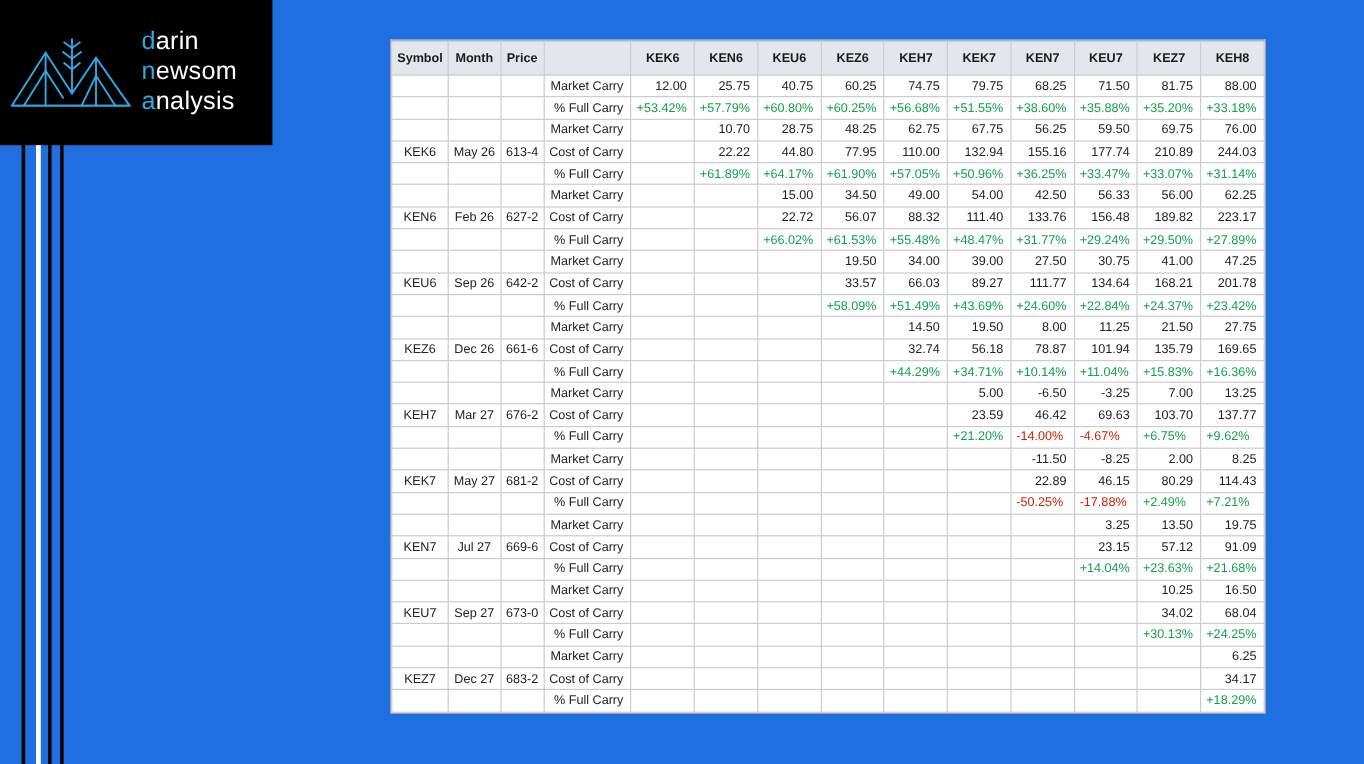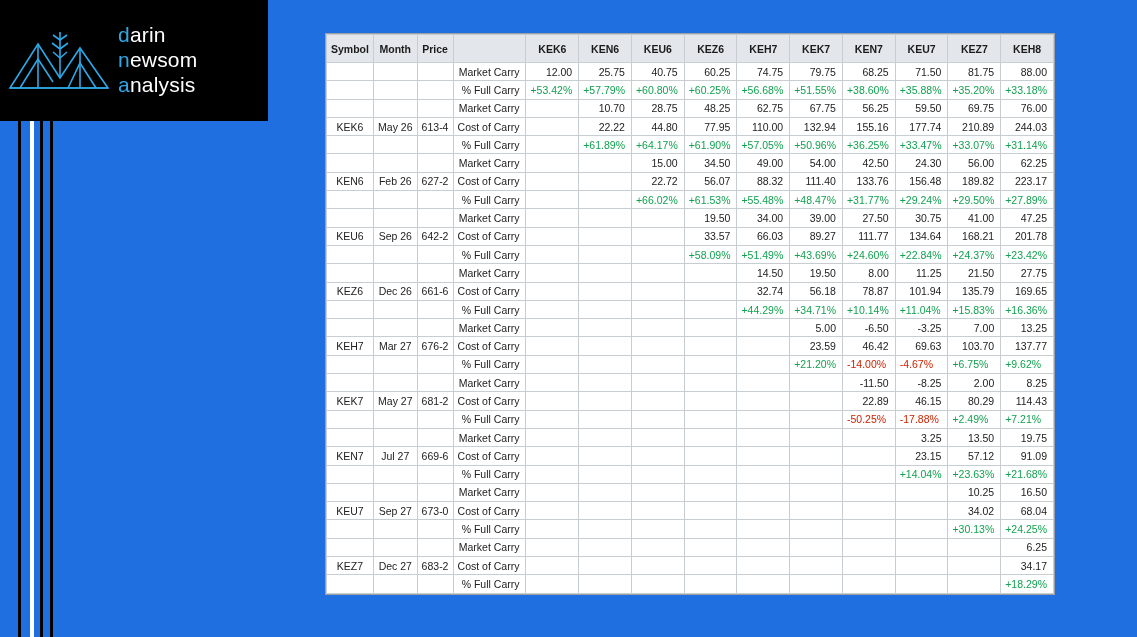--- a/index.html
+++ b/index.html
@@ -11,21 +11,21 @@
   }
   body {
     background: #1f6fe0;
     position: relative;
   }
 
   
   #logo-block {
     position: absolute;
     left: 0; top: 0;
-    width: 268px; height: 121px;
+    width: 227px; height: 121px;
     background: #000000;
     display: flex;
     align-items: center;
   }
   #logo-mark {
     width: 104px;
     height: 78px;
     margin-left: 8px;
     flex: none;
   }
@@ -233,21 +233,21 @@
           <td class="mon col-mon"></td>
           <td class="prc col-prc"></td>
           <td class="lbl col-lbl">Market Carry</td>
           <td class="col-num"></td>
           <td class="col-num"></td>
           <td class="col-num num">15.00</td>
           <td class="col-num num">34.50</td>
           <td class="col-num num">49.00</td>
           <td class="col-num num">54.00</td>
           <td class="col-num num">42.50</td>
-          <td class="col-num num">24.30</td>
+          <td class="col-num num">56.33</td>
           <td class="col-num num">56.00</td>
           <td class="col-num num">62.25</td>
         </tr>
         <tr>
           <td class="sym col-sym">KEN6</td>
           <td class="mon col-mon">Feb 26</td>
           <td class="prc col-prc">627-2</td>
           <td class="lbl col-lbl">Cost of Carry</td>
           <td class="col-num"></td>
           <td class="col-num"></td>

